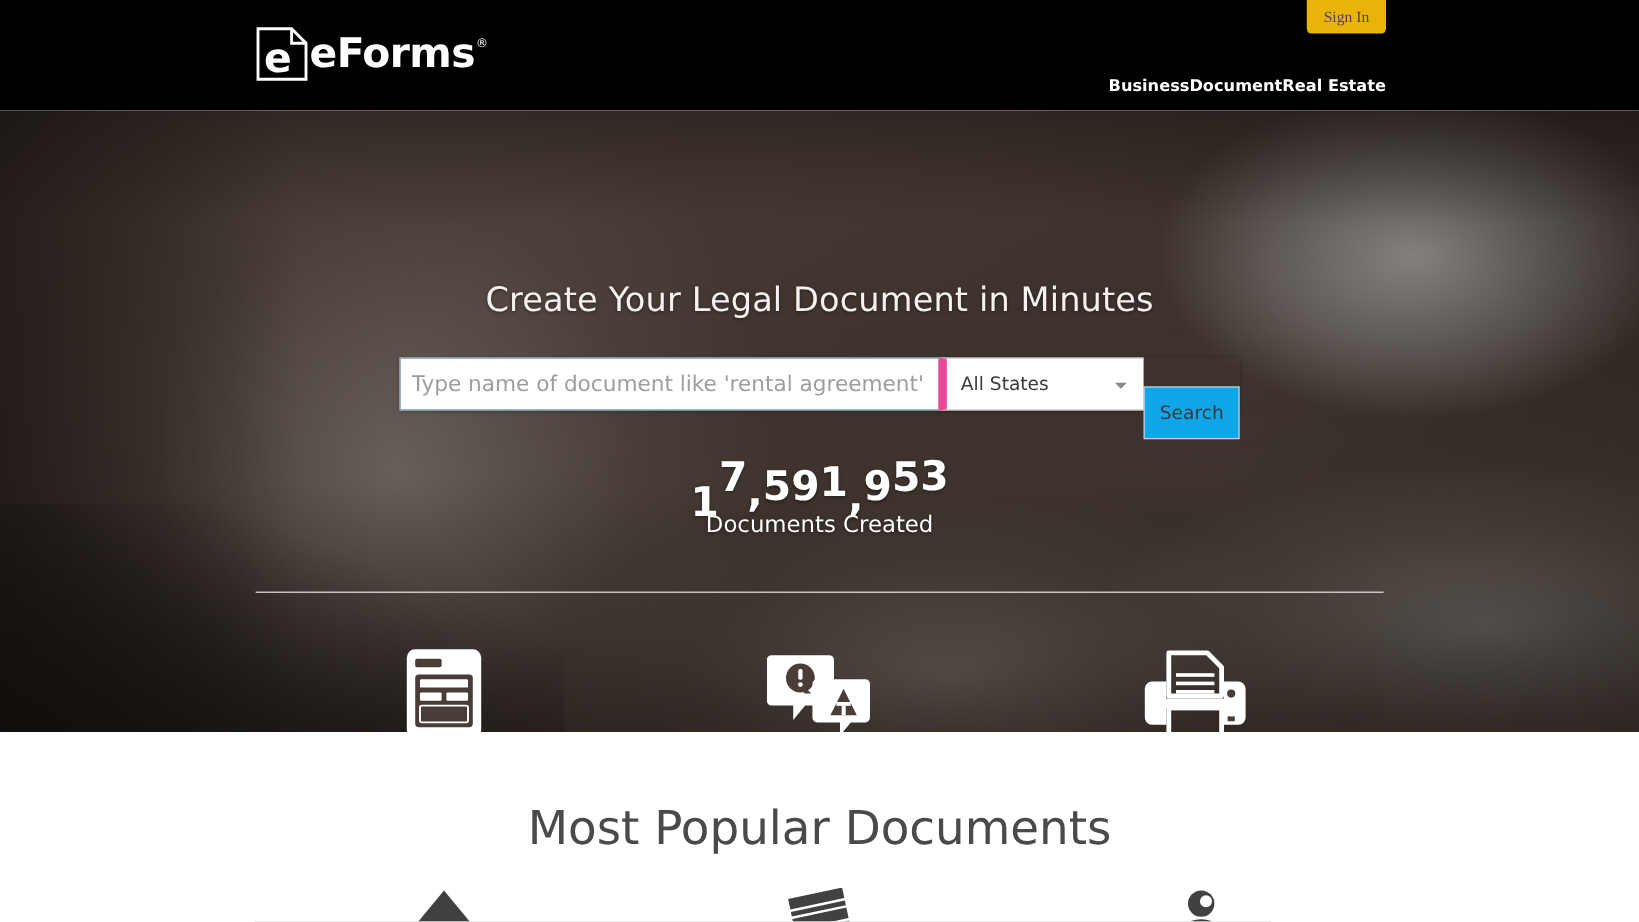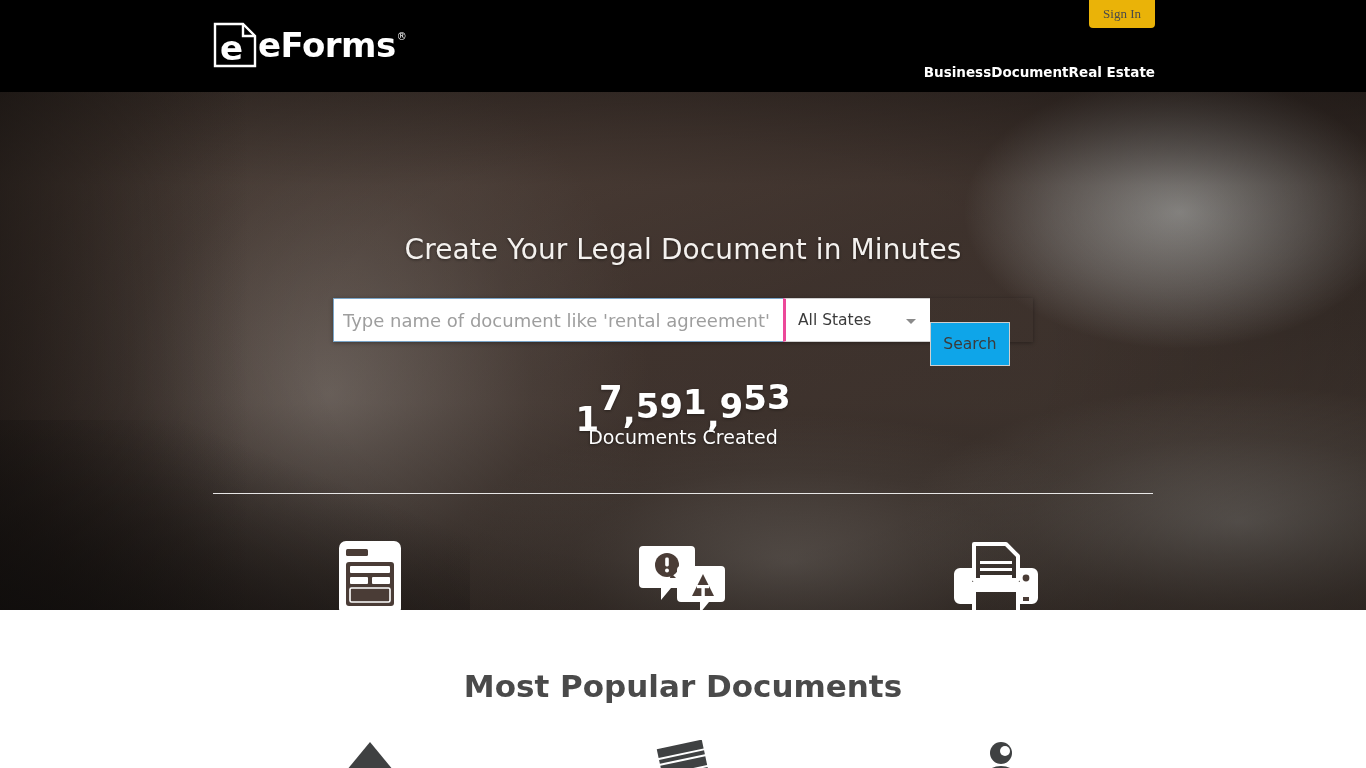--- a/index.html
+++ b/index.html
@@ -163,25 +163,25 @@
     background: #ffffff;
     font-size: 18px;
     color: #9a9a9a;
     padding: 0 10px 0 9px;
     outline: none;
     font-family: "DejaVu Sans", sans-serif;
   }
   .search-input::placeholder { color: #9e9e9e; opacity: 1; }
   .state-select {
     position: relative;
-    width: 147px;
+    width: 172px;
     height: 44px;
     background: #ffffff;
     border: 1px solid #cfcfcf;
-    border-left: 3px solid #ec4899;
+    border-left: 7px solid #ec4899;
     border-right: none;
     display: flex;
     align-items: center;
     cursor: pointer;
   }
   .state-select-label {
     font-size: 15.5px;
     color: #3b3b3b;
     padding-left: 12px;
     font-family: "DejaVu Sans", sans-serif;
@@ -274,23 +274,23 @@
     height: 158px;
     background: #ffffff;
     overflow: hidden;
   }
   .popular-title {
     position: absolute;
     top: 58px;
     left: 0;
     width: 1366px;
     text-align: center;
-    font-size: 31px;
+    font-size: 39px;
     color: #4a4a4a;
-    font-weight: 700;
+    font-weight: 400;
     font-family: "DejaVu Sans", sans-serif;
   }
   .popular-icons {
     position: absolute;
     top: 130px;
     left: 213px;
     width: 940px;
     display: flex;
   }
   .popular-icon-cell {

